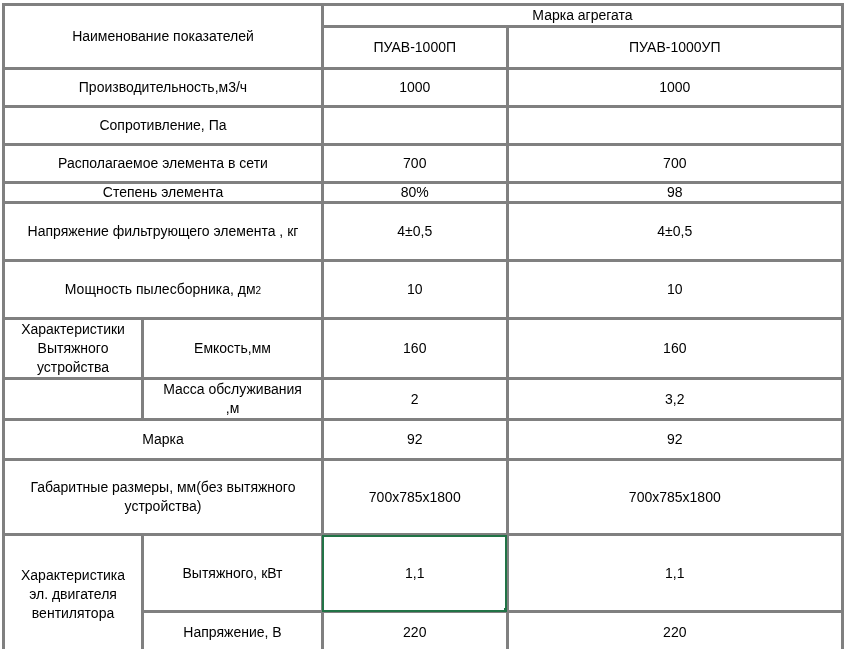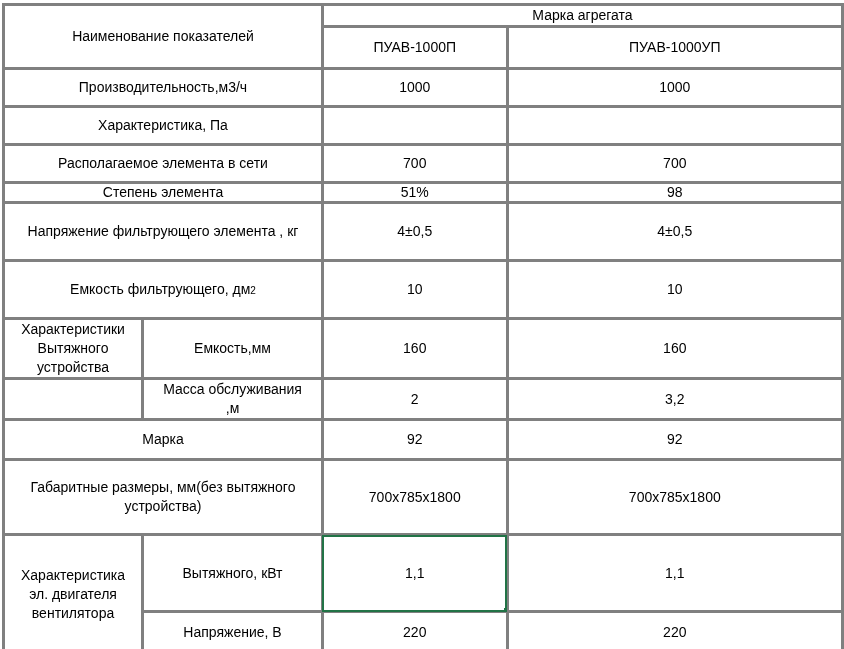--- a/index.html
+++ b/index.html
@@ -37,41 +37,41 @@
       <td><span>ПУАВ-1000П</span></td>
       <td><span>ПУАВ-1000УП</span></td>
     </tr>
 
     <tr style="height:38px">
       <td colspan="2"><span>Производительность,м3/ч</span></td>
       <td><span>1000</span></td>
       <td><span>1000</span></td>
     </tr>
     <tr style="height:38px">
-      <td colspan="2"><span>Характеристика, Па</span></td>
+      <td colspan="2"><span>Сопротивление, Па</span></td>
       <td><span></span></td>
       <td><span></span></td>
     </tr>
     <tr style="height:38px">
       <td colspan="2"><span>Располагаемое элемента в сети</span></td>
       <td><span>700</span></td>
       <td><span>700</span></td>
     </tr>
     <tr style="height:20px">
       <td colspan="2" style="line-height:15px"><span>Степень элемента</span></td>
-      <td style="line-height:15px"><span>51%</span></td>
+      <td style="line-height:15px"><span>80%</span></td>
       <td style="line-height:15px"><span>98</span></td>
     </tr>
     <tr style="height:58px">
       <td colspan="2"><span>Напряжение фильтрующего элемента , кг</span></td>
       <td><span>4±0,5</span></td>
       <td><span>4±0,5</span></td>
     </tr>
     <tr style="height:58px">
-      <td colspan="2"><span>Емкость фильтрующего, дм</span><span class="sub">2</span></td>
+      <td colspan="2"><span>Мощность пылесборника, дм</span><span class="sub">2</span></td>
       <td><span>10</span></td>
       <td><span>10</span></td>
     </tr>
 
     <tr style="height:57px">
       <td><span>Характеристики Вытяжного устройства</span></td>
       <td><span>Емкость,мм</span></td>
       <td><span>160</span></td>
       <td><span>160</span></td>
     </tr>

